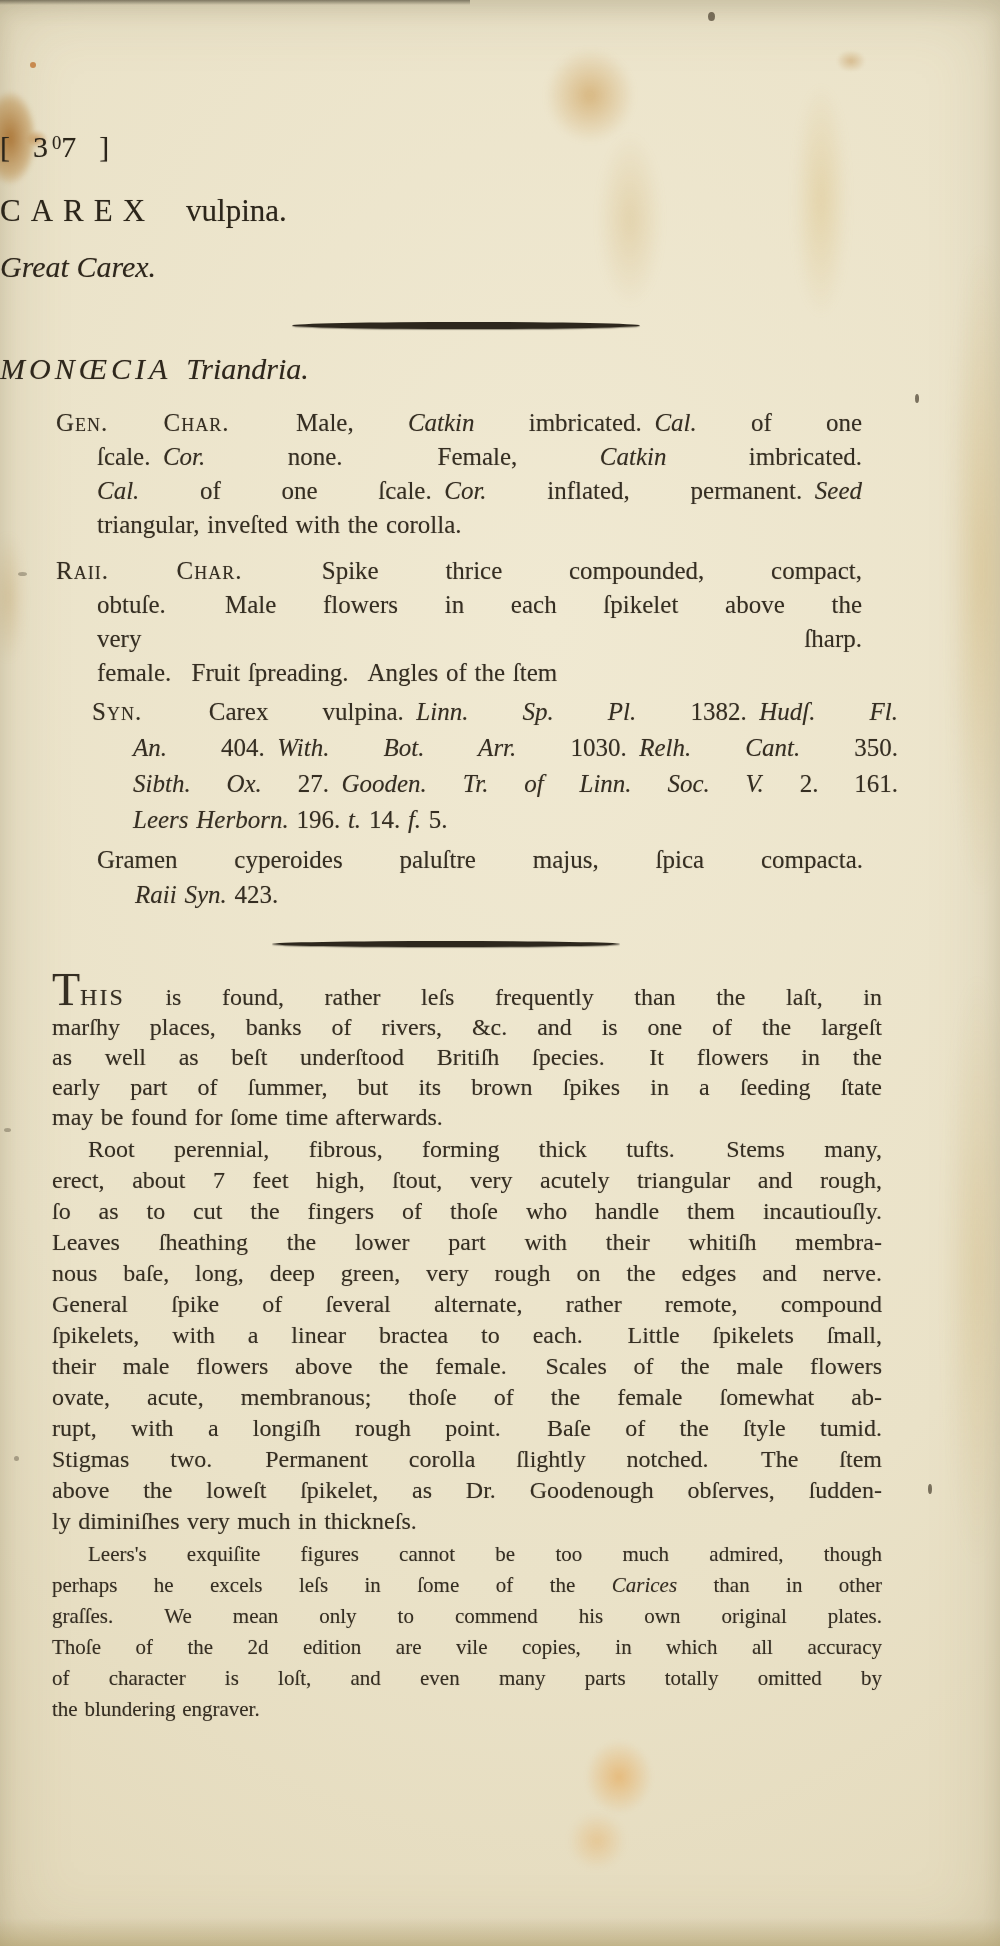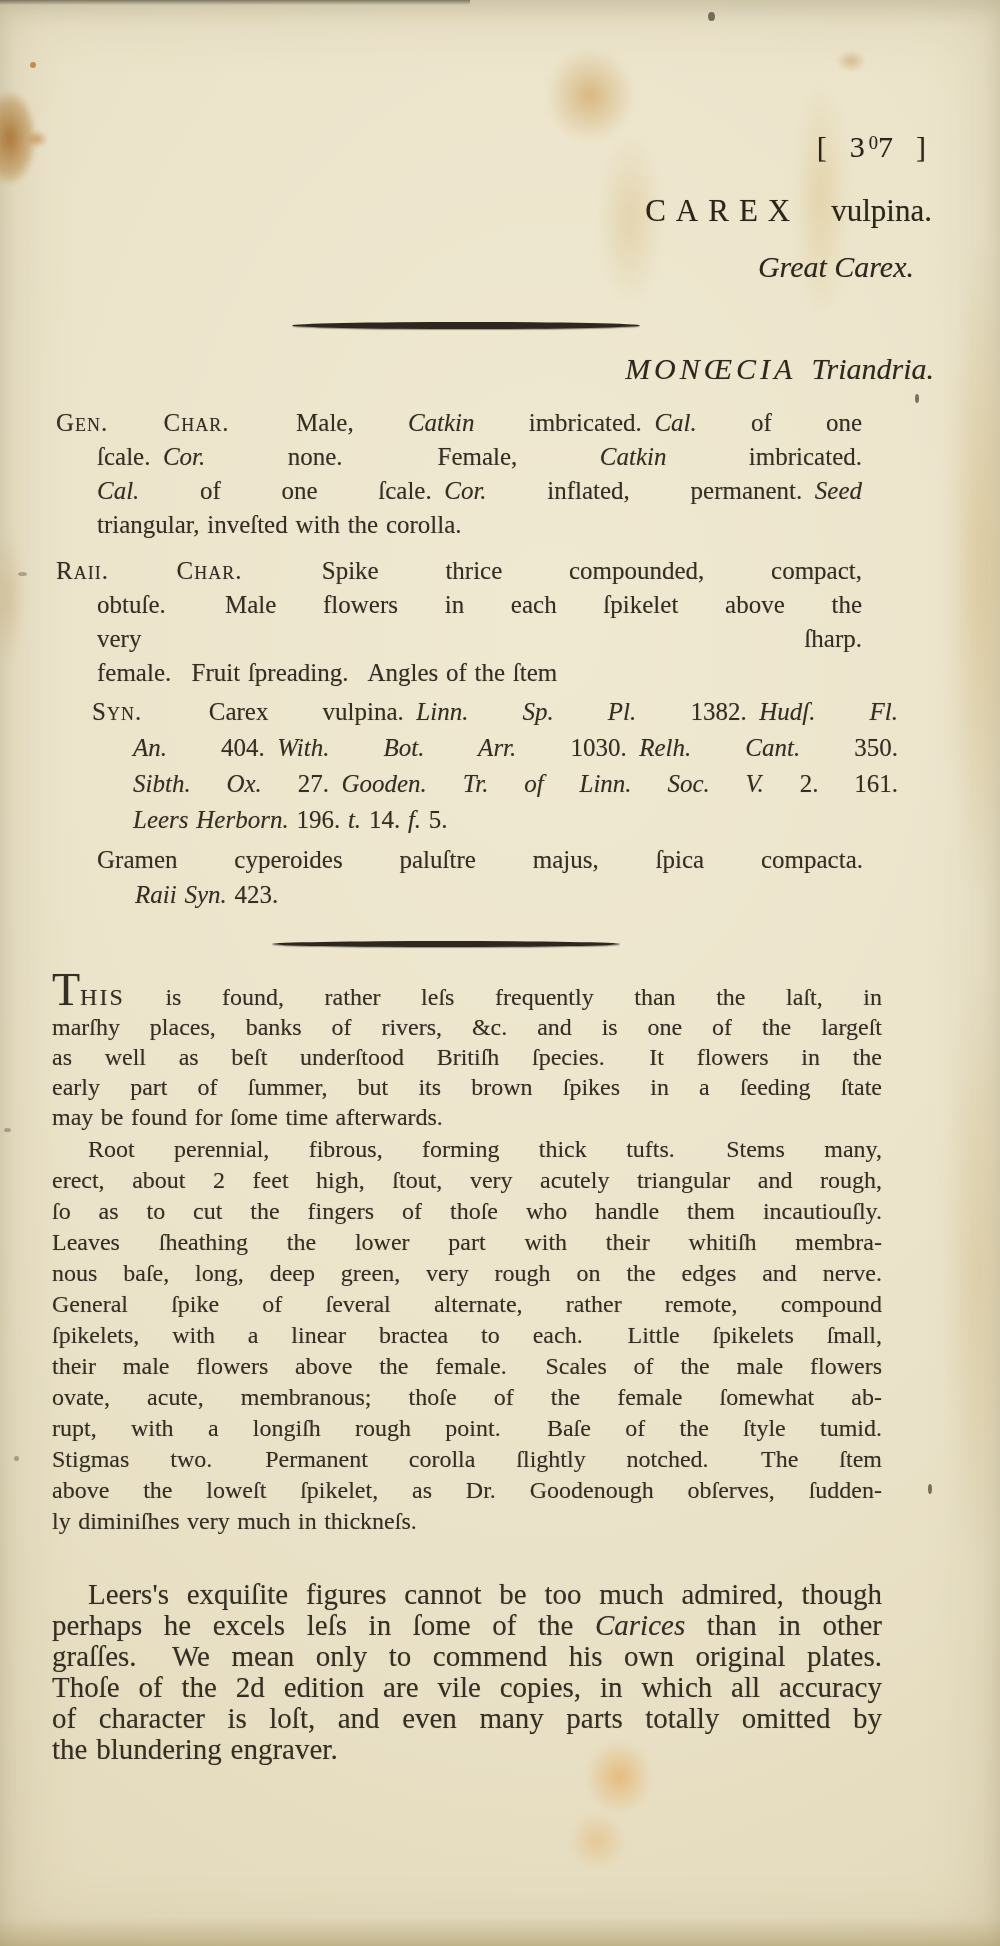--- a/index.html
+++ b/index.html
@@ -10,21 +10,21 @@
     overflow:hidden;
     font-family:"Liberation Serif","DejaVu Serif",serif;
     color:#352e22;
     background:
       radial-gradient(120% 90% at 55% 32%, #f0e9d2 0%, #eae2c8 55%, #e0d5b5 100%),
       #e8dfc5;
     box-shadow: inset 0 0 70px rgba(120,100,55,.22), inset 0 10px 18px rgba(95,85,50,.14);
     text-shadow:0 0 1px rgba(60,50,40,.35);
   }
   .abs{position:absolute;}
-  .ctr{text-align:right;}
+  .ctr{text-align:left;}
   .it{font-style:italic;}
   .sc{font-variant:small-caps;letter-spacing:1px;}
   .sup{font-size:.62em;vertical-align:.42em;letter-spacing:0;}
   .bigT{font-size:46px;line-height:0;}
   .caps{letter-spacing:2px;}
   .ls0{letter-spacing:10px;}
   .ls1{letter-spacing:4px;}
 
   .b-pagenum{top:130px;left:0;width:930px;font-size:30px;letter-spacing:4px;color:#2b251a;}
   .b-title{top:193px;left:0;width:932px;font-size:31px;color:#2b251a;}
@@ -35,21 +35,21 @@
   .rule1{left:292px;top:322px;width:348px;}
   .rule2{left:272px;top:941px;width:348px;height:6px;}
 
   .textblock{position:absolute;word-spacing:1.5px;}
   .b-gen   {top:406px;left:56px;width:806px;font-size:25px;line-height:34px;}
   .b-spec  {top:554px;left:56px;width:806px;font-size:25px;line-height:34px;}
   .b-syn   {top:694px;left:56px;width:806px;font-size:25px;line-height:36px;margin-left:36px;}
   .b-gramen{top:842px;left:97px;width:766px;font-size:25px;line-height:35px;}
   .b-p1{top:982px; left:52px;width:830px;font-size:24px;line-height:30px;}
   .b-p2{top:1134px;left:52px;width:830px;font-size:24px;line-height:31px;}
-  .b-p3{top:1539px;left:52px;width:830px;font-size:29px;line-height:31px;margin-top:40px;}
+  .b-p3{top:1539px;left:52px;width:830px;font-size:21px;line-height:31px;}
 
   .jst .line{text-align:justify;text-align-last:justify;}
   .jst .line:last-child{text-align-last:left;}
   .hang .line + .line{padding-left:41px;}
   .hang2 .line + .line{padding-left:38px;}
   .indent .line:first-child{text-indent:36px;}
   .line{min-height:1em;}
 
   .stain{position:absolute;border-radius:50%;pointer-events:none;}
   .st1{left:-16px;top:92px;width:52px;height:92px;background:radial-gradient(ellipse,rgba(160,98,28,.8),rgba(175,120,45,.4) 55%,transparent 74%);filter:blur(2px);}
@@ -135,21 +135,21 @@
 
   <div class="textblock b-p1 jst">
       <div class="line"><span class="bigT">T</span><span class="caps">HIS</span><span> is found, rather leſs frequently than the laſt, in</span></div>
       <div class="line"><span>marſhy places, banks of rivers, &amp;c. and is one of the largeſt</span></div>
       <div class="line"><span>as well as beſt underſtood Britiſh ſpecies.  It flowers in the</span></div>
       <div class="line"><span>early part of ſummer, but its brown ſpikes in a ſeeding ſtate</span></div>
       <div class="line"><span>may be found for ſome time afterwards.</span></div>
     </div>
   <div class="textblock b-p2 jst indent">
       <div class="line"><span>Root perennial, fibrous, forming thick tufts.  Stems many,</span></div>
-      <div class="line"><span>erect, about 2 feet high, ſtout, very acutely triangular and rough,</span></div>
+      <div class="line"><span>erect, about 7 feet high, ſtout, very acutely triangular and rough,</span></div>
       <div class="line"><span>ſo as to cut the fingers of thoſe who handle them incautiouſly.</span></div>
       <div class="line"><span>Leaves ſheathing the lower part with their whitiſh membra-</span></div>
       <div class="line"><span>nous baſe, long, deep green, very rough on the edges and nerve.</span></div>
       <div class="line"><span>General ſpike of ſeveral alternate, rather remote, compound</span></div>
       <div class="line"><span>ſpikelets, with a linear bractea to each.  Little ſpikelets ſmall,</span></div>
       <div class="line"><span>their male flowers above the female.  Scales of the male flowers</span></div>
       <div class="line"><span>ovate, acute, membranous; thoſe of the female ſomewhat ab-</span></div>
       <div class="line"><span>rupt, with a longiſh rough point.  Baſe of the ſtyle tumid.</span></div>
       <div class="line"><span>Stigmas two.  Permanent corolla ſlightly notched.  The ſtem</span></div>
       <div class="line"><span>above the loweſt ſpikelet, as Dr. Goodenough obſerves, ſudden-</span></div>

